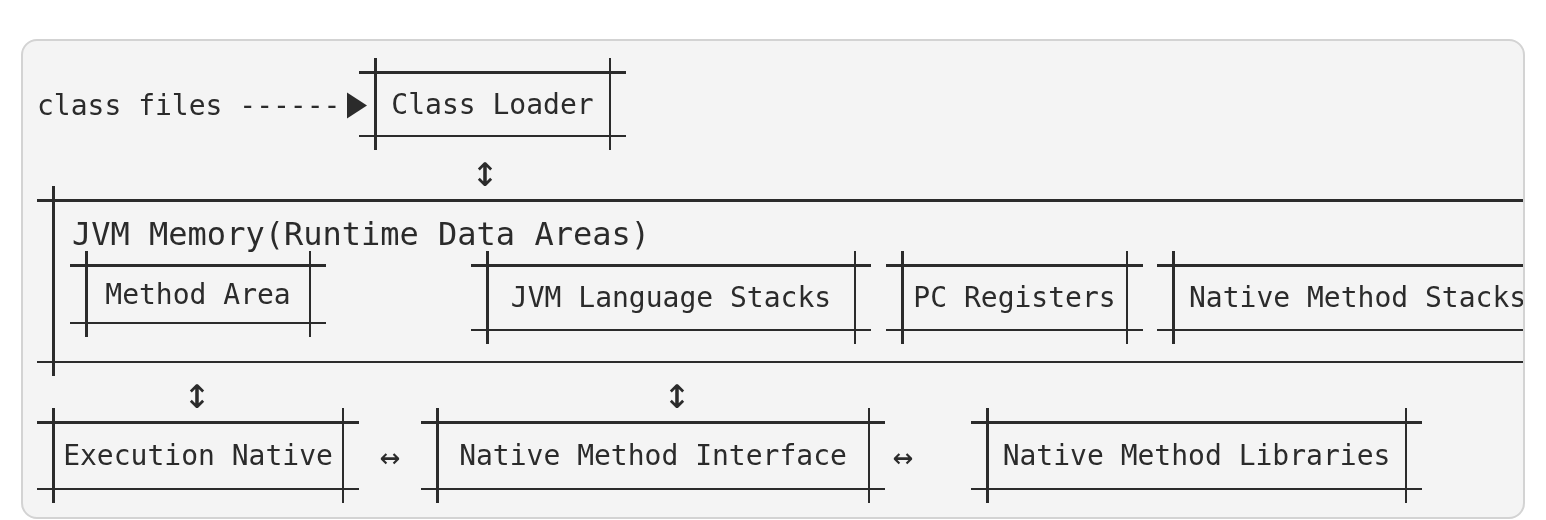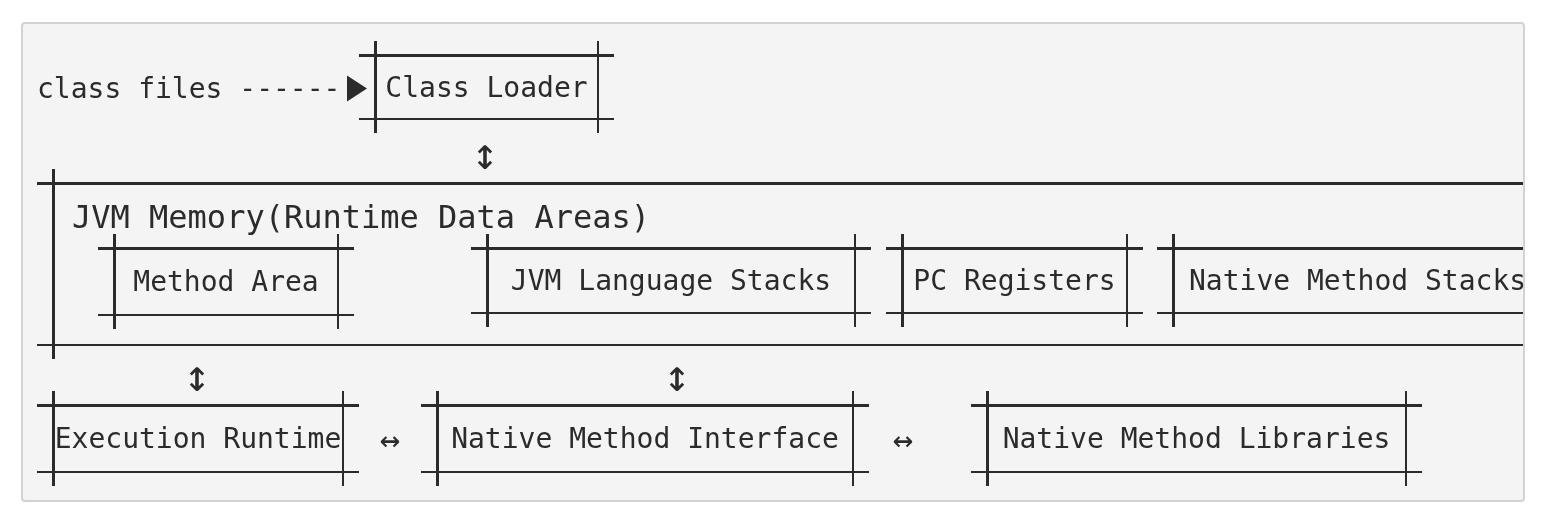--- a/index.html
+++ b/index.html
@@ -5,22 +5,22 @@
   :root{
     --ink:#2b2b2b;
     --panel-bg:#f4f4f4;
     --panel-border:#d3d3d3;
     --page-bg:#ffffff;
   }
   html,body{margin:0;padding:0;}
   body{background:var(--page-bg);font-family:"DejaVu Sans Mono","Liberation Mono",monospace;}
   .page{position:relative;width:1546px;height:520px;background:var(--page-bg);overflow:hidden;}
   .panel{
-    position:absolute;left:21px;top:22px;width:1504px;height:480px;
-    box-sizing:border-box;border:2px solid var(--panel-border);border-radius:4px;
+    position:absolute;left:21px;top:39px;width:1504px;height:480px;
+    box-sizing:border-box;border:2px solid var(--panel-border);border-radius:16px;
     background:var(--panel-bg);overflow:hidden;
   }
   
   .box{position:absolute;}
   .box .ht,.box .hb{position:absolute;left:-16px;right:-16px;height:2.5px;background:var(--ink);}
   .box .ht{top:-1px;}
   .box .hb{bottom:-1px;}
   .box .vl,.box .vr{position:absolute;top:-14px;bottom:-14px;width:2.5px;background:var(--ink);}
   .box .vl{left:-1px;}
   .box .vr{right:-1px;}
@@ -55,38 +55,38 @@
 <body>
 
 <div class="page">
   <div class="panel">
 
     <div class="free-lbl" style="left:14px;top:64px;">
       <span>class files ------</span>
       <span class="tri"></span>
     </div>
 
-    <div class="box" style="left:352px;top:31px;width:223px;height:64px;">
+    <div class="box" style="left:352px;top:31px;width:223px;height:64px;padding-left:12px;">
       <div class="ht"></div>
       <div class="hb"></div>
       <div class="vl"></div>
       <div class="vr"></div>
       <div class="lbl">Class Loader</div>
     </div>
 
     <div class="connector v" style="left:462px;top:130px;">↕</div>
 
     <div class="box open-right" style="left:30px;top:159px;width:1600px;height:162px;">
       <div class="ht"></div>
       <div class="hb"></div>
       <div class="vl"></div>
       <div class="mem-title" style="left:19px;top:34px;">JVM Memory(Runtime Data Areas)</div>
     </div>
 
-    <div class="box" style="left:63px;top:224px;width:224px;height:67px;margin-left:28px;">
+    <div class="box" style="left:63px;top:224px;width:224px;height:58px;">
       <div class="ht"></div>
       <div class="hb"></div>
       <div class="vl"></div>
       <div class="vr"></div>
       <div class="lbl">Method Area</div>
     </div>
 
 
     <div class="box" style="left:879px;top:224px;width:225px;height:65px;">
       <div class="ht"></div>
@@ -113,26 +113,26 @@
     </div>
 
     <div class="connector v" style="left:174px;top:352px;">↕</div>
     <div class="connector v" style="left:654px;top:352px;">↕</div>
 
     <div class="box" style="left:30px;top:381px;width:290px;height:67px;">
       <div class="ht"></div>
       <div class="hb"></div>
       <div class="vl"></div>
       <div class="vr"></div>
-      <div class="lbl">Execution Runtime</div>
+      <div class="lbl">Execution Native</div>
     </div>
 
     <div class="connector h" style="left:367px;top:415px;">↔</div>
 
-    <div class="box" style="left:414px;top:381px;width:416px;height:67px;">
+    <div class="box" style="left:414px;top:381px;width:416px;height:67px;padding-left:16px;">
       <div class="ht"></div>
       <div class="hb"></div>
       <div class="vl"></div>
       <div class="vr"></div>
       <div class="lbl">Native Method Interface</div>
     </div>
 
     <div class="connector h" style="left:880px;top:415px;">↔</div>
 
     <div class="box" style="left:926px;top:381px;width:419px;height:67px;margin-left:38px;">

